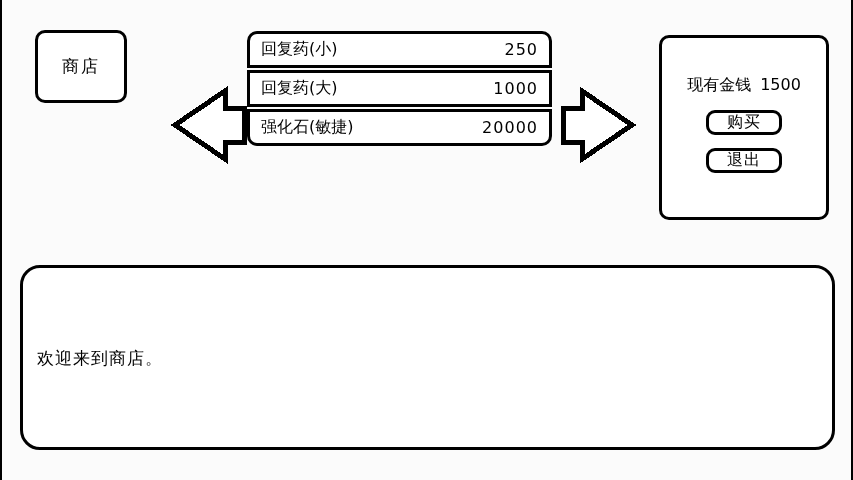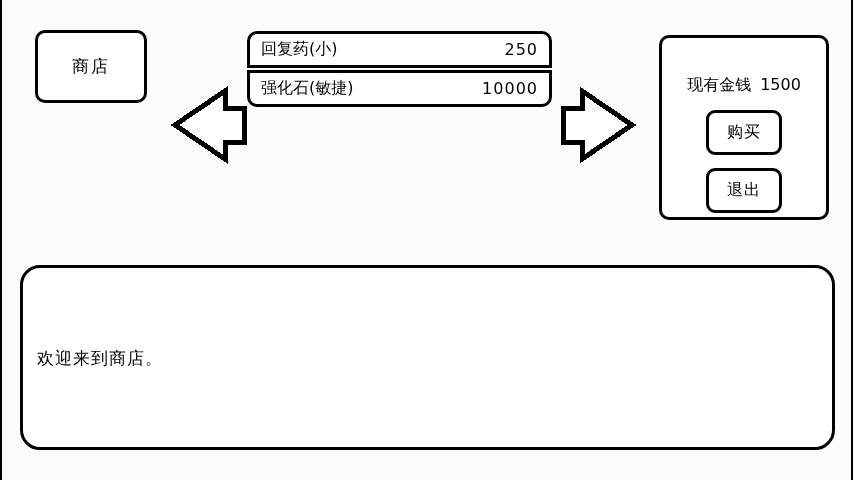--- a/index.html
+++ b/index.html
@@ -13,21 +13,21 @@
     position:relative;width:853px;height:480px;box-sizing:border-box;
     border-left:2px solid #000;border-right:2px solid #000;
     background:#fbfbfb;
   }
   .box{
     background:#fff;border:3px solid #000;box-sizing:border-box;
     position:absolute;
   }
   
   .shop-title{
-    left:33px;top:30px;width:112px;height:73px;border-radius:10px;
+    left:33px;top:30px;width:92px;height:73px;border-radius:10px;
     display:flex;align-items:center;justify-content:center;
     font-size:17px;letter-spacing:2px;
   }
   
   .arrow{position:absolute;width:76px;height:82px;cursor:pointer;background:transparent;border:0;padding:0;}
   .arrow-left{left:169px;top:84px;}
   .arrow-right{left:558px;top:84px;}
   .arrow svg{display:block;width:100%;height:100%;}
   
   .item-list{
@@ -50,21 +50,21 @@
   
   .wallet-panel{
     left:657px;top:35px;width:170px;height:185px;border-radius:10px;
     display:flex;flex-direction:column;align-items:center;
   }
   .money-line{
     margin-top:37px;font-size:16px;display:flex;gap:9px;align-items:baseline;
     white-space:nowrap;
   }
   .panel-btn{
-    width:76px;height:45px;box-sizing:border-box;margin-top:13px;
+    width:76px;height:25px;box-sizing:border-box;margin-top:13px;
     background:#fff;border:3px solid #000;border-radius:9px;
     display:flex;align-items:center;justify-content:center;
     font-size:16px;letter-spacing:1px;cursor:pointer;
     font-family:Liberation Mono, monospace;color:#000;padding:8px;
   }
   .panel-btn.buy{margin-top:14px;}
   
   .message-box{
     left:18px;top:265px;width:815px;height:185px;border-radius:20px;
   }
@@ -91,25 +91,29 @@
   </button>
 
   <div class="item-list">
 
       <div class="item-row">
         <span class="item-name">回复药(小)</span>
         <span class="item-price">250</span>
       </div>
 
 
+      <div class="item-row">
+        <span class="item-name">回复药(大)</span>
+        <span class="item-price">1000</span>
+      </div>
 
 
       <div class="item-row">
         <span class="item-name">强化石(敏捷)</span>
-        <span class="item-price">10000</span>
+        <span class="item-price">20000</span>
       </div>
     </div>
 
 
   <button class="arrow arrow-right">
     <span>
       <svg viewBox="0 0 76 82" shape-rendering="crispEdges">
         <path d="M 72 41 L 22 7 L 22 24 L 3 24 L 3 58 L 22 58 L 22 75 Z" fill="#ffffff" stroke="#000000" stroke-width="5" stroke-linejoin="miter"></path>
       </svg>
     </span>

